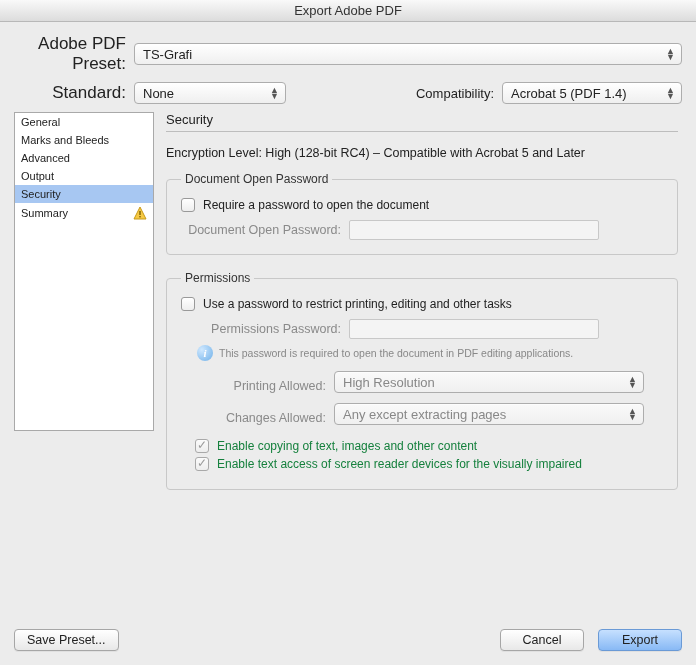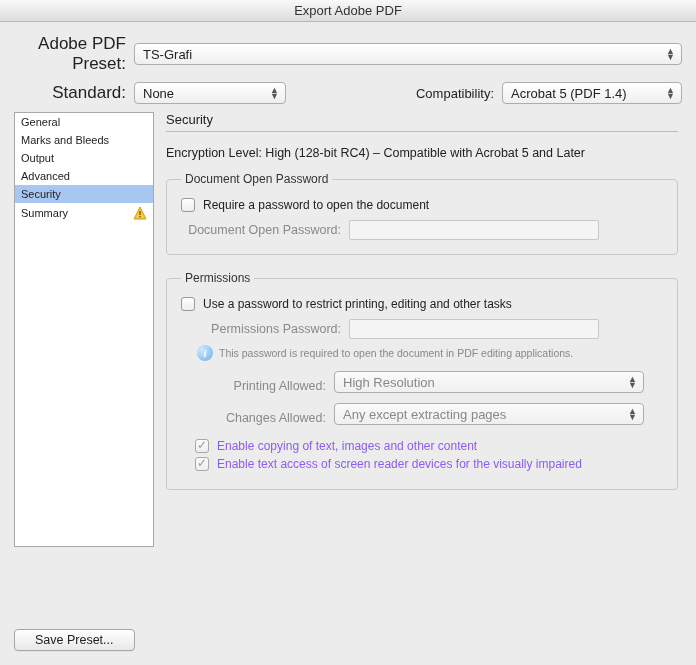--- a/index.html
+++ b/index.html
@@ -60,21 +60,21 @@
     font-size: 9px;
     color: #555;
   }
   .main {
     display: flex;
     gap: 12px;
     margin-top: 6px;
   }
   .sidebar {
     width: 140px;
-    height: 435px;
+    height: 319px;
     border: 1px solid #a9a9a9;
     background: #ffffff;
     font-size: 11px;
     overflow: hidden;
   }
   .sidebar-item {
     padding: 3px 6px;
     display: flex;
     justify-content: space-between;
     align-items: center;
@@ -130,21 +130,21 @@
   }
   .chk.checked::after {
     content: "✓";
     position: absolute;
     left: 1px;
     top: -2px;
     font-size: 12px;
     color: #888;
   }
   .chk.disabled { opacity: 0.8; }
-  .label-dis { color: #8b5cf6; }
+  .label-dis { color: #15803d; }
   .field-row {
     display: flex;
     align-items: center;
     gap: 8px;
     margin-top: 8px;
   }
   .field-label {
     width: 160px;
     text-align: right;
     color: #8a8a8a;
@@ -199,21 +199,21 @@
     bottom: 14px;
     left: 14px;
     right: 14px;
     display: flex;
     justify-content: space-between;
     align-items: center;
   }
   .btn {
     height: 22px;
     min-width: 84px;
-    padding: 0 20px;
+    padding: 0 12px;
     border: 1px solid #a6a6a6;
     border-radius: 4px;
     background: linear-gradient(#ffffff, #e8e8e8);
     font-size: 12.5px;
     display: inline-flex;
     align-items: center;
     justify-content: center;
     box-shadow: 0 1px 0 rgba(0,0,0,0.05);
   }
   .btn.primary {
@@ -252,24 +252,24 @@
 
   <div class="main">
     <div class="sidebar">
       <div class="sidebar-item">
           <span>General</span>
         </div>
       <div class="sidebar-item">
           <span>Marks and Bleeds</span>
         </div>
       <div class="sidebar-item">
+          <span>Advanced</span>
+        </div>
+      <div class="sidebar-item">
           <span>Output</span>
-        </div>
-      <div class="sidebar-item">
-          <span>Advanced</span>
         </div>
       <div class="sidebar-item selected">
           <span>Security</span>
         </div>
       <div class="sidebar-item">
         <span>Summary</span>
         <span class="warn-icon">
           <svg width="14" height="14" viewBox="0 0 14 14">
               <polygon points="7,1 13,13 1,13" fill="#f6c944" stroke="#c79a1a" stroke-width="1"></polygon>
               <rect x="6.3" y="5" width="1.4" height="4" fill="#7a5c00"></rect>
@@ -333,13 +333,17 @@
           <div class="chk checked disabled"></div>
           <span class="label-dis">Enable text access of screen reader devices for the visually impaired</span>
         </div>
       </fieldset>
     </div>
   </div>
 </div>
 
 <div class="footer">
   <div class="btn">Save Preset...</div>
+  <div class="footer-right">
+    <div class="btn">Cancel</div>
+    <div class="btn primary">Export</div>
+  </div>
 </div>
 
 </body></html>

